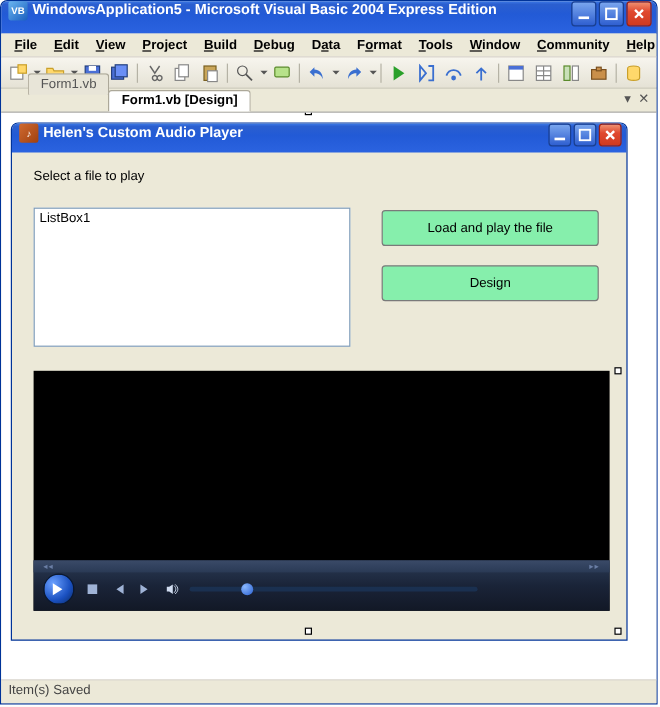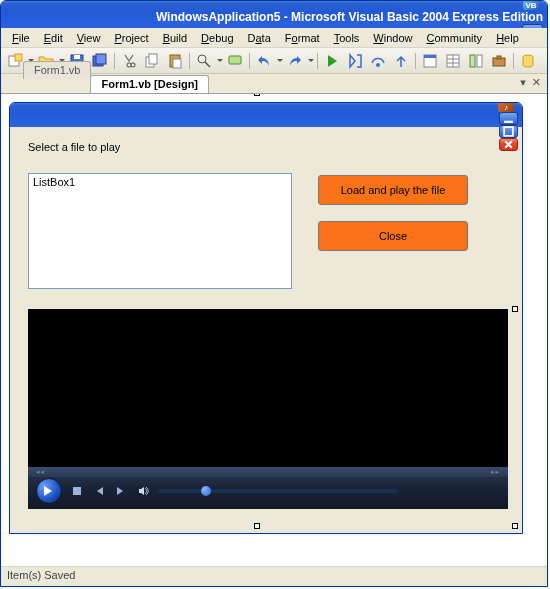--- a/index.html
+++ b/index.html
@@ -21,26 +21,25 @@
     background: #ece9d8;
     position: relative;
     display: flex;
     flex-direction: column;
   }
   .xp-titlebar {
     height: 27px;
     background: linear-gradient(to bottom,#3b78e7 0%,#2b5fcf 10%,#225ad6 40%,#2b63e0 100%);
     border-radius: 5px 5px 0 0;
     display: flex;
-    align-items: flex-end;
+    align-items: flex-start;
     padding: 0 4px 0 6px;
     color: #fff;
     font-weight: bold;
     font-size: 12px;
-    flex-direction: column;
   }
   .xp-titlebar .app-icon {
     width: 16px; height: 16px; margin-right: 4px;
     background: linear-gradient(135deg,#6ab6f0,#1a5fbf);
     border-radius: 2px;
     display:flex; align-items:center; justify-content:center;
     font-size:8px; color:#fff;
   }
   .xp-titlebar .spacer { flex: 1; }
   .xp-caption-btn {
@@ -68,20 +67,21 @@
     height: 20px;
     background: #ece9d8;
     display: flex;
     align-items: center;
     padding: 0 4px;
     border-bottom: 1px solid #d6d3ce;
   }
   .menubar .mi {
     padding: 2px 7px;
     cursor: pointer;
+    font-weight: bold;
   }
   .menubar .mi u { text-decoration: underline; }
   
   .toolbar {
     height: 26px;
     background: linear-gradient(to bottom,#f7f5ee,#e5e2d5);
     border-bottom: 1px solid #c8c5b8;
     display: flex;
     align-items: center;
     padding: 0 3px;
@@ -165,22 +165,22 @@
   .row1 { display:flex; gap:26px; }
   .listbox {
     width: 264px; height:116px;
     background:#fff;
     border:1px solid #7f9db9;
     padding:2px 4px;
     font-size:11px;
   }
   .side-buttons { display:flex; flex-direction:column; gap:16px; padding-top:2px;}
   .winbtn {
-    width: 150px; height:30px;
-    background:#f97316;
+    width: 181px; height:30px;
+    background:#86efac;
     border:1px solid #7a7a7a;
     border-radius:3px;
     font-size:11px;
     cursor:pointer;
   }
   
   .media {
     margin-top:20px;
     width:480px; height:200px;
     background:#000;
@@ -404,20 +404,21 @@
     <div class="tabclose">
       <span>▾</span>
       <span>✕</span>
     </div>
   </div>
 
   <div class="designer">
     <div class="child-window">
       <div class="xp-titlebar" style="height:24px;">
         <div class="app-icon" style="background:linear-gradient(135deg,#d06a30,#a04010);">♪</div>
+        <span>Helen's Custom Audio Player</span>
         <div class="spacer"></div>
         <div class="xp-caption-btn cap-blue" style="width:19px;height:19px;">
             <svg viewBox="0 0 10 10">
               <rect x="1" y="7" width="8" height="2" fill="#fff"></rect>
             </svg>
           </div>
         <div class="xp-caption-btn cap-blue" style="width:19px;height:19px;">
             <svg viewBox="0 0 10 10">
               <rect x="1" y="1" width="8" height="8" fill="none" stroke="#fff" stroke-width="1.5"></rect>
             </svg>
@@ -429,21 +430,21 @@
           </div>
       </div>
       <div class="child-body">
         <div class="prompt-label">Select a file to play</div>
         <div class="row1">
           <div class="listbox">
             <div>ListBox1</div>
           </div>
           <div class="side-buttons">
             <button class="winbtn">Load and play the file</button>
-            <button class="winbtn">Close</button>
+            <button class="winbtn">Design</button>
           </div>
         </div>
         <div class="media">
           <div class="controls">
             <div class="topstrip">
               <span>◂◂</span>
               <span>▸▸</span>
             </div>
             <div class="play-btn"></div>
             <div class="mbtn">

